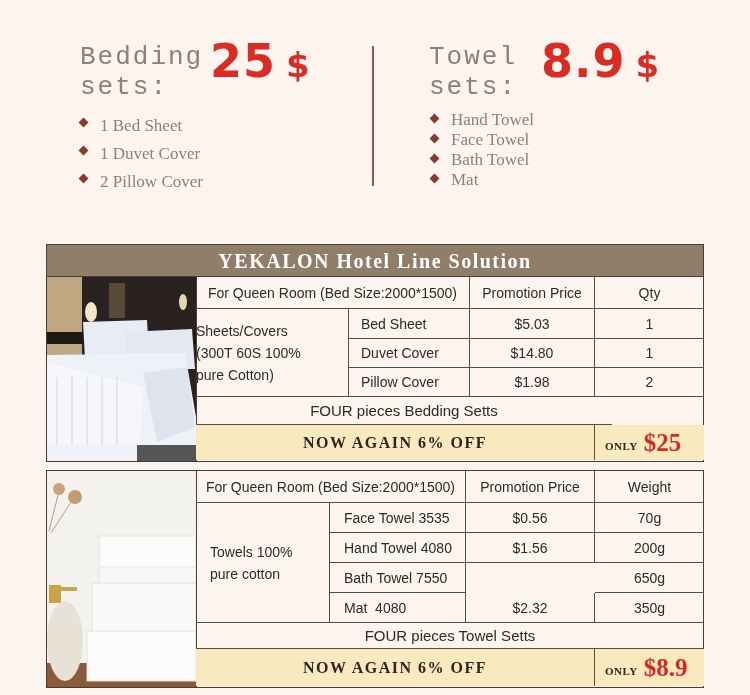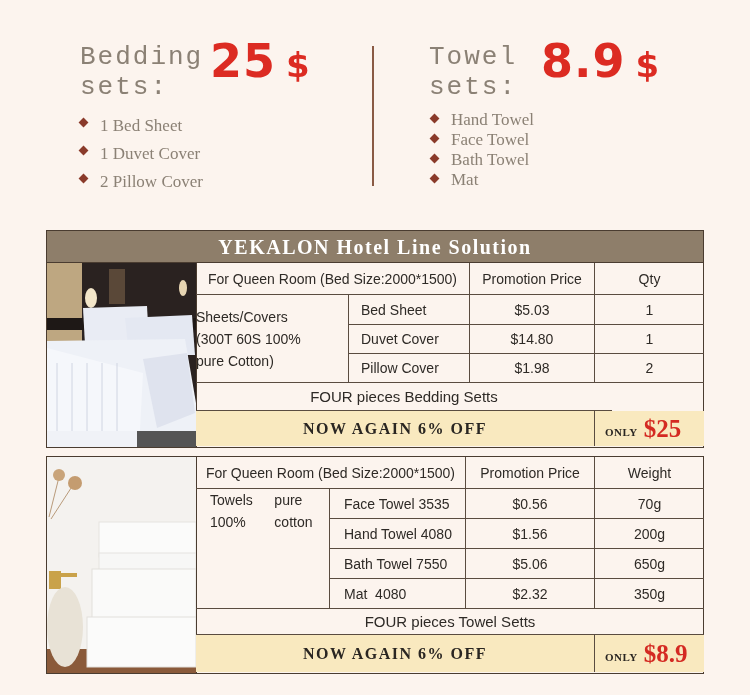--- a/index.html
+++ b/index.html
@@ -7,21 +7,21 @@
   .promo-title { position:absolute; font-family:Liberation Mono, monospace; font-size:26px; line-height:30px; color:#8b8175; letter-spacing:2px; }
   .promo-price { position:absolute; font-family:"DejaVu Sans", sans-serif; font-weight:bold; color:#dc2b22; }
   .promo-price .num { font-size:46px; letter-spacing:1px; }
   .promo-price .cur { font-size:34px; margin-left:10px; }
   .bullets { position:absolute; list-style:none; margin:0; padding:0; font-family:Liberation Serif, serif; color:#8b8175; font-size:17px; }
   .bullets li { position:relative; padding-left:22px; }
   .bullets li .dia { position:absolute; left:2px; top:7px; width:7px; height:7px; background:#8a3a2a; transform:rotate(45deg); }
 
   .divider { position:absolute; left:372px; top:46px; width:2px; height:140px; background:#8a5a44; }
 
-  .table-wrap { position:absolute; left:46px; top:230px; width:658px; }
+  .table-wrap { position:absolute; left:46px; top:244px; width:658px; }
   .banner { height:32px; background:#8e7e6a; border:1.5px solid #4a3c30; border-bottom:none; color:#fff; text-align:center; font-family:"Liberation Serif", serif; font-weight:bold; font-size:20px; line-height:32px; letter-spacing:1.5px; }
 
   .sec { position:absolute; left:0; width:658px; border:1.5px solid #4a3c30; box-sizing:border-box; background:#fcf4ee; }
   .photo { position:absolute; left:0; top:0; width:149px; bottom:0; overflow:hidden; border-right:1.5px solid #4a3c30; }
   .grid { position:absolute; left:149px; right:0; top:0; bottom:0; }
   .cell { position:absolute; box-sizing:border-box; border-right:1px solid #5a4c40; border-bottom:1px solid #5a4c40; font-size:14px; color:#2e2a26; display:flex; align-items:center; justify-content:center; }
   .cell.left { justify-content:flex-start; }
   .cell.noR { border-right:none; }
   .cell.multi { line-height:22px; align-items:center; }
   .offrow { background:#f9e9bf; }
@@ -145,35 +145,34 @@
         <rect x="2" y="114" width="12" height="18" fill="#c9a24a"></rect>
         <rect x="14" y="116" width="16" height="4" fill="#c9a24a"></rect>
         <ellipse cx="18" cy="170" rx="18" ry="40" fill="#e8e2d6"></ellipse>
       </svg>
     </div>
     <div class="grid">
       <div class="cell" style="left:0;top:0;width:270px;height:32px;">For Queen Room (Bed Size:2000*1500)</div>
       <div class="cell" style="left:270px;top:0;width:129px;height:32px;">Promotion Price</div>
       <div class="cell noR" style="left:399px;top:0;width:109px;height:32px;">Weight</div>
 
-      <div class="cell left multi" style="left:0;top:32px;width:134px;height:120px;flex-direction:row;align-items:flex-start;justify-content:center;padding-left:14px;">
+      <div class="cell left multi" style="left:0;top:32px;width:134px;height:120px;flex-direction:column;align-items:flex-start;justify-content:center;padding-left:14px;">
         <span>Towels 100%</span>
         <span>pure cotton</span>
       </div>
 
       <div class="cell left" style="left:134px;top:32px;width:136px;height:30px;padding-left:14px;">Face Towel 3535</div>
       <div class="cell" style="left:270px;top:32px;width:129px;height:30px;">$0.56</div>
       <div class="cell noR" style="left:399px;top:32px;width:109px;height:30px;">70g</div>
 
       <div class="cell left" style="left:134px;top:62px;width:136px;height:30px;padding-left:14px;">Hand Towel 4080</div>
       <div class="cell" style="left:270px;top:62px;width:129px;height:30px;">$1.56</div>
       <div class="cell noR" style="left:399px;top:62px;width:109px;height:30px;">200g</div>
 
       <div class="cell left" style="left:134px;top:92px;width:136px;height:30px;padding-left:14px;">Bath Towel 7550</div>
-      <div class="cell" style="left:270px;top:92px;width:129px;height:30px;">$5.06</div>
       <div class="cell noR" style="left:399px;top:92px;width:109px;height:30px;">650g</div>
 
       <div class="cell left" style="left:134px;top:122px;width:136px;height:30px;padding-left:14px;white-space:pre;">Mat  4080</div>
       <div class="cell" style="left:270px;top:122px;width:129px;height:30px;">$2.32</div>
       <div class="cell noR" style="left:399px;top:122px;width:109px;height:30px;">350g</div>
 
       <div class="cell noR" style="left:0;top:152px;width:508px;height:26px;font-size:15px;">FOUR pieces Towel Setts</div>
 
       <div class="cell offrow" style="left:0;top:178px;width:399px;height:37px;border-bottom:none;">
         <span class="offtxt">NOW AGAIN 6% OFF</span>

